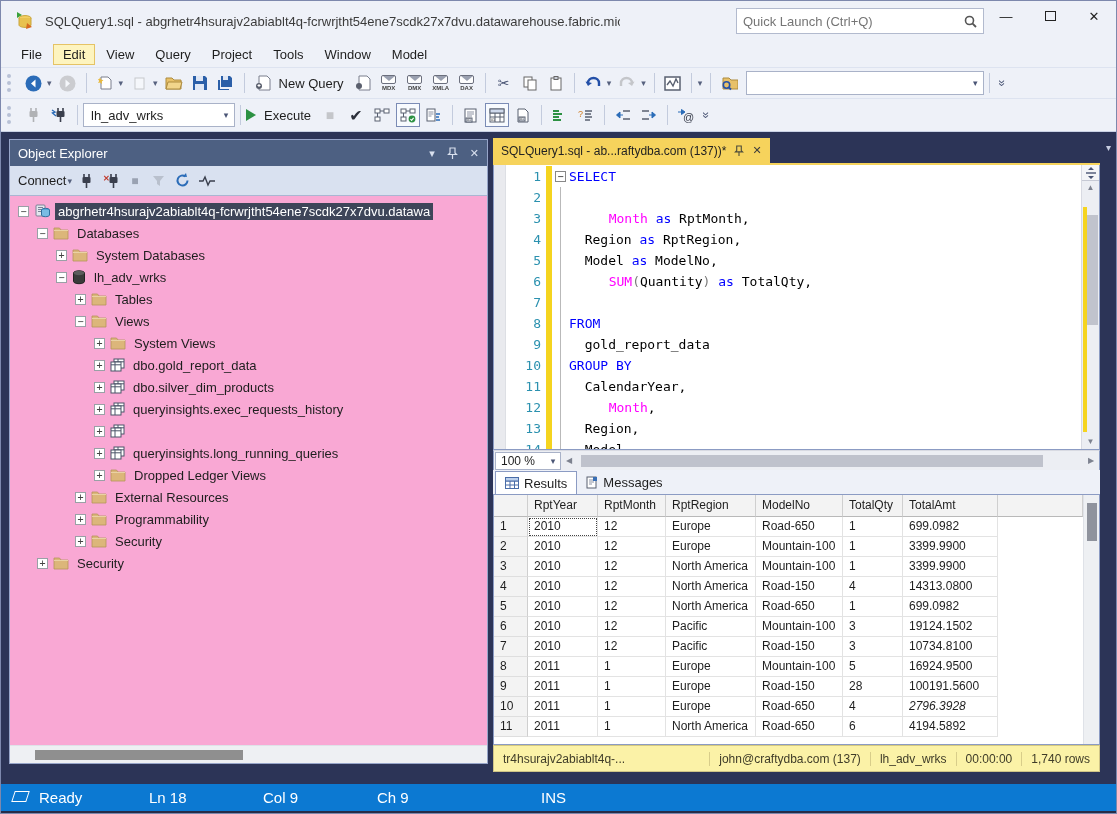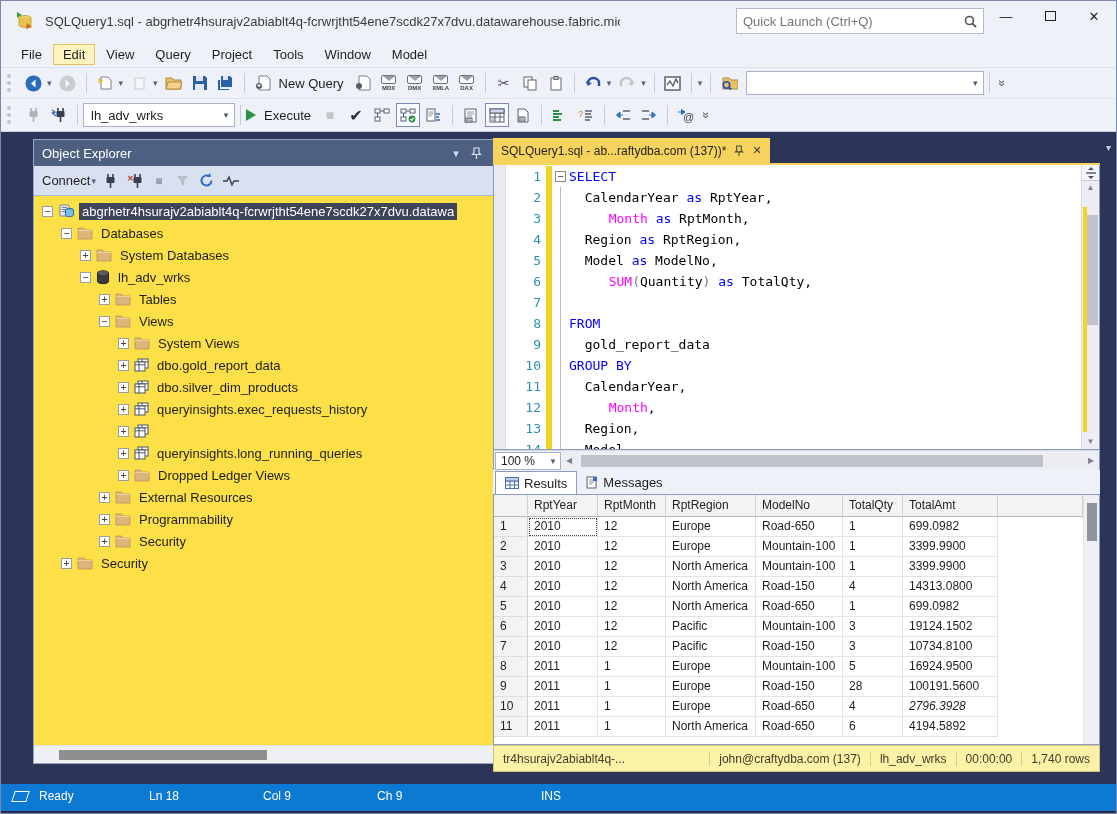--- a/index.html
+++ b/index.html
@@ -38,21 +38,21 @@
   .combo .car { width:16px; text-align:center; font-size:9px; color:#4a5575; }
   .qtype { width:24px; height:24px; display:flex; flex-direction:column; align-items:center; justify-content:center; margin:0 1px; }
   .qtype .env { width:15px; height:9px; border:1px solid #6b6f7d; border-radius:2px; background:#fdfdfd; position:relative; }
   .qtype .env:after { content:""; position:absolute; left:1px; top:0; border-left:6px solid transparent; border-right:6px solid transparent; border-top:5px solid #9aa0b0; }
   .qtype .ql { font-size:6px; font-weight:bold; color:#444; letter-spacing:0; margin-top:1px; }
   .overflow { transform:rotate(90deg); color:#4a5575; font-size:12px; margin-left:4px; }
   .exec-play { width:0; height:0; border-left:10px solid #2c9142; border-top:6px solid transparent; border-bottom:6px solid transparent; margin-right:5px; }
   
   .main { position:absolute; left:0; top:131px; right:0; height:652px; background:#2c3457; }
   
-  .oe { position:absolute; left:8px; top:7px; width:479px; height:625px; background:#fde047; border:1px solid #97a5c9; display:flex; flex-direction:column;margin-left:24px; }
+  .oe { position:absolute; left:8px; top:7px; width:479px; height:625px; background:#f9a8d4; border:1px solid #97a5c9; display:flex; flex-direction:column; }
   .oe-header { height:26px; background:#4d6082; color:#fff; display:flex; align-items:center; font-size:13px; padding:0 8px; flex:none; }
   .oe-header .sp { flex:1; }
   .oe-hbtn { margin-left:12px; display:flex; align-items:center; color:#d9e0ee; font-size:11px; }
   .oe-toolbar { height:30px; background:#d9e1f0; border-bottom:1px solid #aab6d2; display:flex; align-items:center; padding-left:8px; font-size:13px; flex:none; }
   .oe-tbi { min-width:24px; height:22px; display:flex; align-items:center; justify-content:center; }
   .oe-tree { flex:1; overflow:hidden; padding-top:4px; }
   .tree-row { height:22px; display:flex; align-items:center; white-space:nowrap; font-size:13px; }
   .expander { width:11px; height:11px; border:1px solid #9aa0a6; background:#fff; font-size:10px; line-height:9px; text-align:center; color:#444; margin-right:5px; flex:none; font-family:"DejaVu Sans Mono",monospace; }
   .tree-ic { margin-right:5px; flex:none; display:flex; }
   .tree-label { padding:1px 3px; }
@@ -101,21 +101,21 @@
   .gn { background:#f3f3f3; border-right:1px solid #cfcfcf; border-bottom:1px solid #dedede; padding:2px 2px 2px 6px; flex:none; }
   .gc { border-right:1px solid #e3e3e3; border-bottom:1px solid #e3e3e3; padding:2px 6px; white-space:nowrap; overflow:hidden; flex:none; }
   .gc.focus { outline:1px dotted #444; outline-offset:-2px; }
   .gvscroll { position:absolute; right:0; top:0; bottom:0; width:16px; background:#eef0f3; border-left:1px solid #dfe2e8; }
   .gvthumb { position:absolute; left:3px; top:8px; width:10px; height:38px; background:#8f939d; }
   .ystrip { height:27px; background:#fbf2a7; border:1px solid #cfc487; border-top:1px solid #d6ca7e; display:flex; align-items:center; font-size:12px; color:#3f3c28; overflow:hidden; flex:none; }
   .yfield { padding:0 9px; white-space:nowrap; border-left:1px solid #d8cd8a; }
   .yfield:first-child { border-left:none; flex:1; overflow:hidden; text-overflow:ellipsis; }
   .right-strip-caret { position:absolute; right:5px; top:10px; color:#c7cde0; font-size:10px; }
   
-  .statusbar { position:absolute; left:0; top:783px; right:0; height:27px; background:#0c79d2; color:#fff; font-size:12px; }
+  .statusbar { position:absolute; left:0; top:783px; right:0; height:27px; background:#0c79d2; color:#fff; font-size:15px; }
   .sb-item { position:absolute; top:5px; }
   .pgram { position:absolute; left:12px; top:7px; width:15px; height:11px; border:1.5px solid #fff; transform:skewX(-18deg); }
   .bottom-edge { position:absolute; left:0; top:810px; right:0; height:4px; background:#262c48; }
   svg { display:block; }
 </style>
 </head>
 <body>
 
 <div class="titlebar">
   <span class="app-icon">
@@ -668,21 +668,20 @@
               <span class="foldbox">−</span>
             </span>
             <span class="ctext"><span class="kw">SELECT</span></span>
           </div>
           <div class="code-line">
             <span class="ln">2</span>
             <span class="ybar"></span>
             <span class="fold">
               <span class="foldline"></span>
             </span>
-            <span class="ctext"><span class="id">  CalendarYear </span><span class="kw">as</span><span class="id"> RptYear,</span></span>
           </div>
           <div class="code-line">
             <span class="ln">3</span>
             <span class="ybar"></span>
             <span class="fold">
               <span class="foldline"></span>
             </span>
             <span class="ctext"><span class="id">  </span><span class="fn">Month</span><span class="id"> </span><span class="kw">as</span><span class="id"> RptMonth,</span></span>
           </div>
           <div class="code-line">

